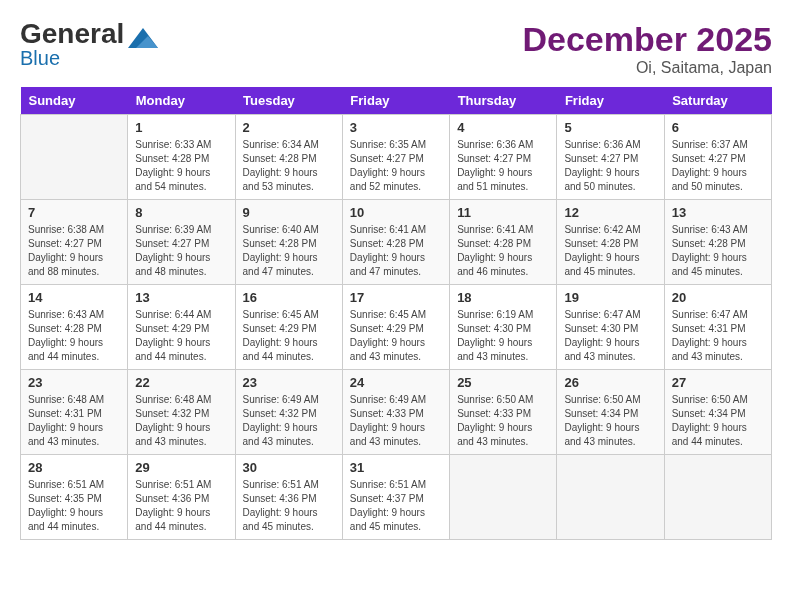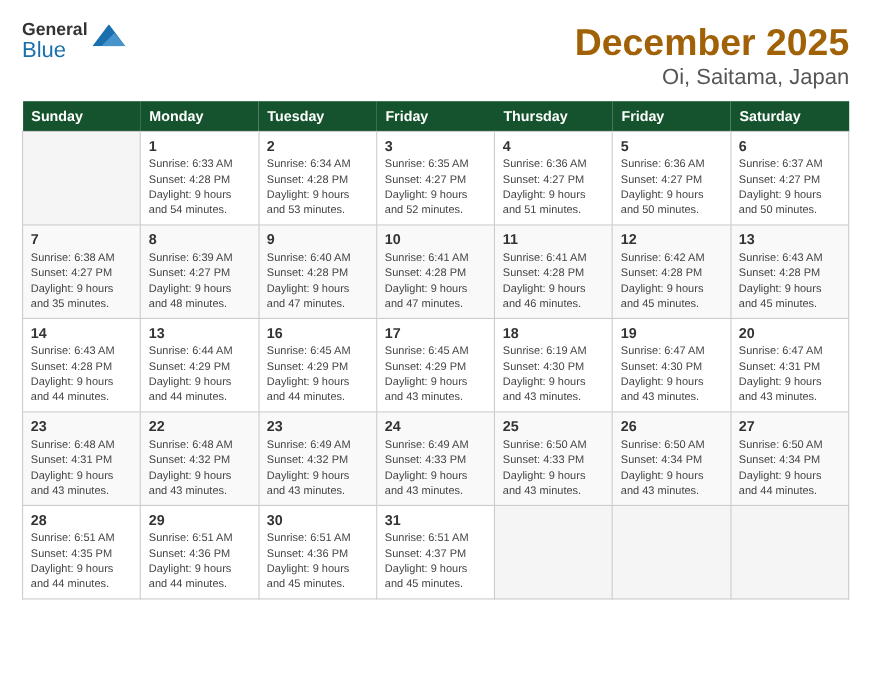--- a/index.html
+++ b/index.html
@@ -15,34 +15,34 @@
       justify-content: space-between;
       align-items: flex-start;
       margin-bottom: 10px;
     }
     .title-block {
       text-align: right;
     }
     .title-block h1 {
       font-size: 34px;
       font-weight: bold;
-      color: #a16207;
+      color: #701a75;
     }
     .title-block h2 {
-      font-size: 20px;
+      font-size: 16px;
       font-weight: normal;
       color: #555;
     }
     table {
       width: 100%;
       border-collapse: collapse;
       font-size: 11px;
     }
     thead tr th {
-      background-color: #14532d;
+      background-color: #6d28d9;
       color: #fff;
       text-align: left;
       padding: 6px 8px;
       font-size: 13px;
       font-weight: bold;
     }
     tbody tr td {
       border: 1px solid #ccc;
       vertical-align: top;
       padding: 5px 7px;
@@ -69,21 +69,21 @@
     }
     .logo-wrapper {
       display: flex;
       align-items: center;
     }
     .logo-text-group {
       display: flex;
       flex-direction: column;
     }
     .logo-general {
-      font-size: 16px;
+      font-size: 28px;
       font-weight: bold;
       color: #333;
       line-height: 1;
     }
     .logo-blue {
       font-size: 20px;
       font-weight: normal;
       color: #1a6fad;
       line-height: 1;
     }
@@ -177,21 +177,21 @@
             <div>Daylight: 9 hours and 50 minutes.</div>
           </div>
         </td>
       </tr>
       <tr>
         <td>
           <span class="day-num">7</span>
           <div class="info">
             <div>Sunrise: 6:38 AM</div>
             <div>Sunset: 4:27 PM</div>
-            <div>Daylight: 9 hours and 35 minutes.</div>
+            <div>Daylight: 9 hours and 88 minutes.</div>
           </div>
         </td>
         <td>
           <span class="day-num">8</span>
           <div class="info">
             <div>Sunrise: 6:39 AM</div>
             <div>Sunset: 4:27 PM</div>
             <div>Daylight: 9 hours and 48 minutes.</div>
           </div>
         </td>

